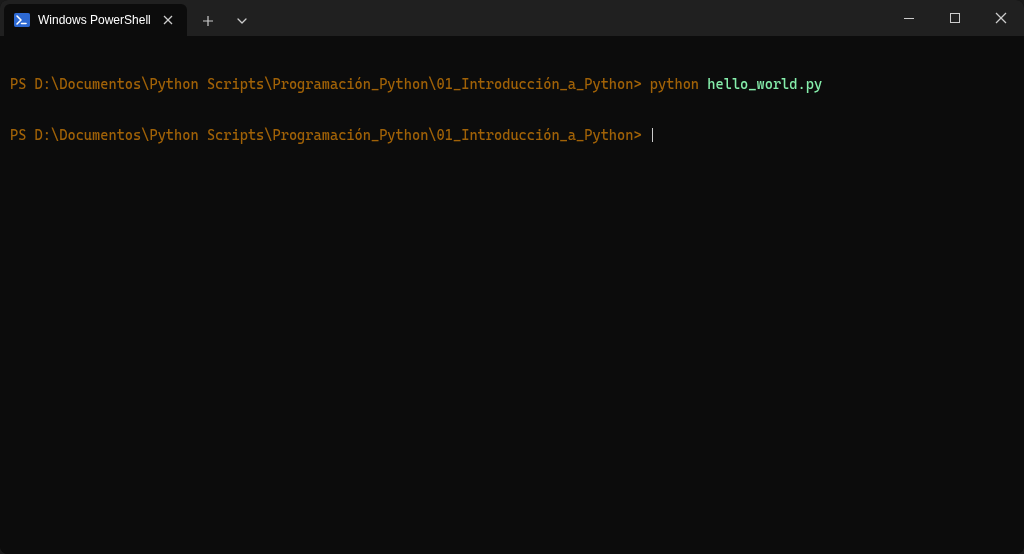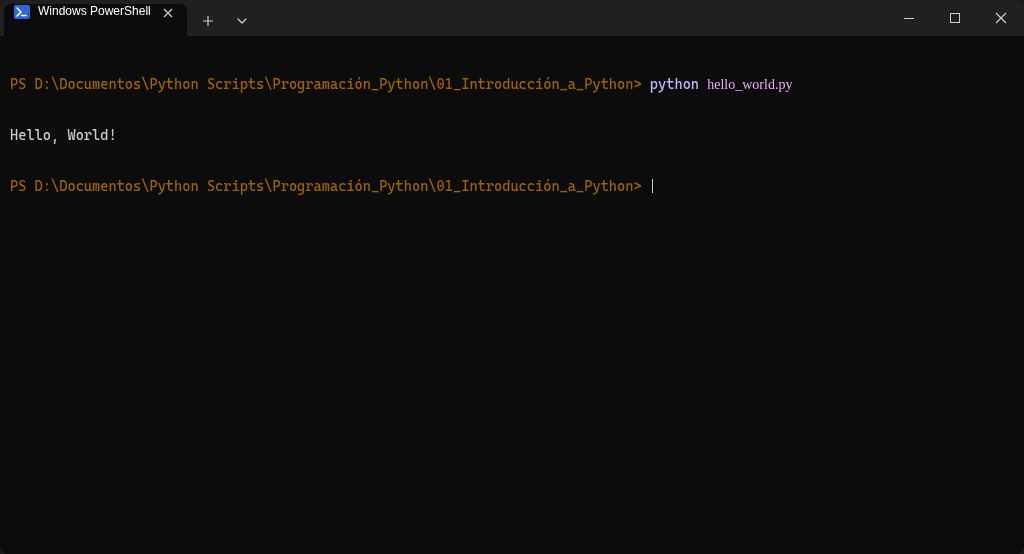--- a/index.html
+++ b/index.html
@@ -18,21 +18,21 @@
     display: flex;
     align-items: stretch;
     justify-content: space-between;
     user-select: none;
   }
   .tab-strip {
     display: flex; align-items: flex-end;
     padding-left: 4px;
   }
   .tab {
-    display: flex; 
+    display: flex; align-items: center;
     gap: 8px;
     background: #0c0c0c;
     color: #ffffff;
     font-size: 12px;
     height: 32px;
     margin-top: 4px;
     padding: 0 10px 0 10px;
     border-top-left-radius: 6px;
     border-top-right-radius: 6px;
     min-width: 180px;
@@ -78,22 +78,22 @@
     color: #cccccc;
     font-family: "Cascadia Mono", Consolas, "Courier New", monospace;
     font-size: 14px;
     line-height: 17px;
     padding: 6px 10px 10px 10px;
     white-space: pre-wrap;
     overflow: auto;
   }
   .line { display: block; }
   .prompt { color: #a16207; }
-  .cmd-bin { color: #c4b5fd; }
-  .cmd-arg { color: #f0abfc; font-family: Liberation Serif, serif; }
+  .cmd-bin { color: #a16207; }
+  .cmd-arg { color: #86efac; }
   .output { color: #cccccc; }
   .cursor {
     display: inline-block;
     width: 1px; height: 14px;
     background: #cccccc;
     vertical-align: -2px;
     margin-left: 2px;
     animation: blink 1s steps(1) infinite;
   }
   @keyframes blink { 50% { opacity: 0; } }
@@ -152,16 +152,15 @@
         <svg width="12" height="12" viewBox="0 0 12 12">
           <line x1="1" y1="1" x2="11" y2="11" stroke="currentColor" stroke-width="1.2"></line>
           <line x1="11" y1="1" x2="1" y2="11" stroke="currentColor" stroke-width="1.2"></line>
         </svg>
       </div>
     </div>
   </div>
 
   <div class="terminal">
     <span class="line"><span class="prompt">PS D:\Documentos\Python Scripts\Programación_Python\01_Introducción_a_Python&gt;</span> <span class="cmd-bin">python</span> <span class="cmd-arg">hello_world.py</span></span>
-    <span class="line output">Hello, World!</span>
     <span class="line"><span class="prompt">PS D:\Documentos\Python Scripts\Programación_Python\01_Introducción_a_Python&gt;</span> <span class="cursor"></span></span>
   </div>
 </div>
 
 </body></html>

